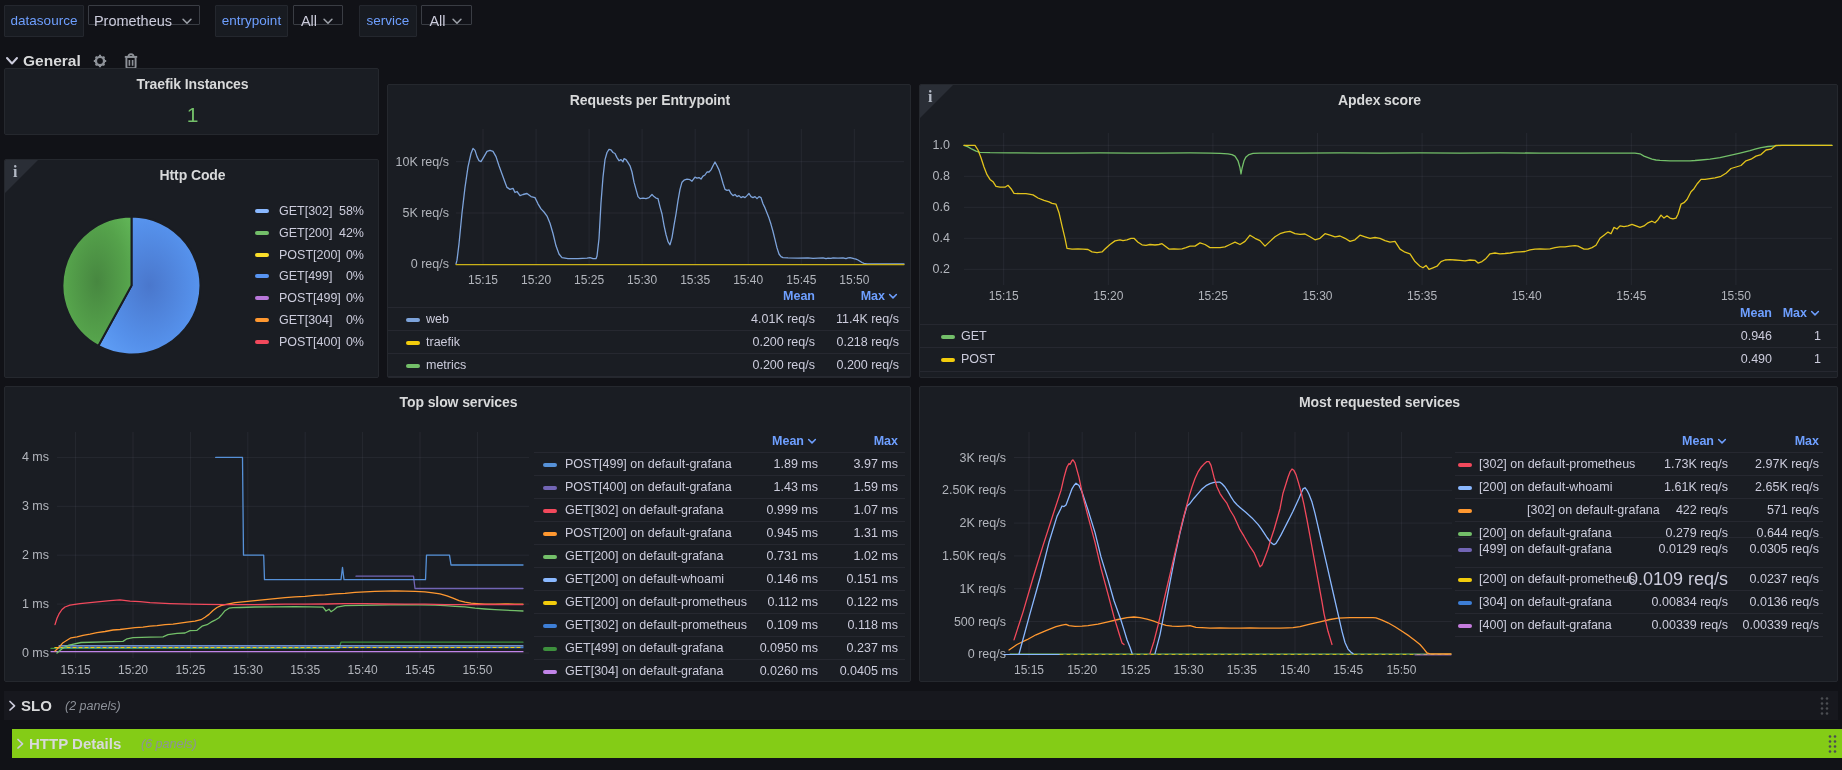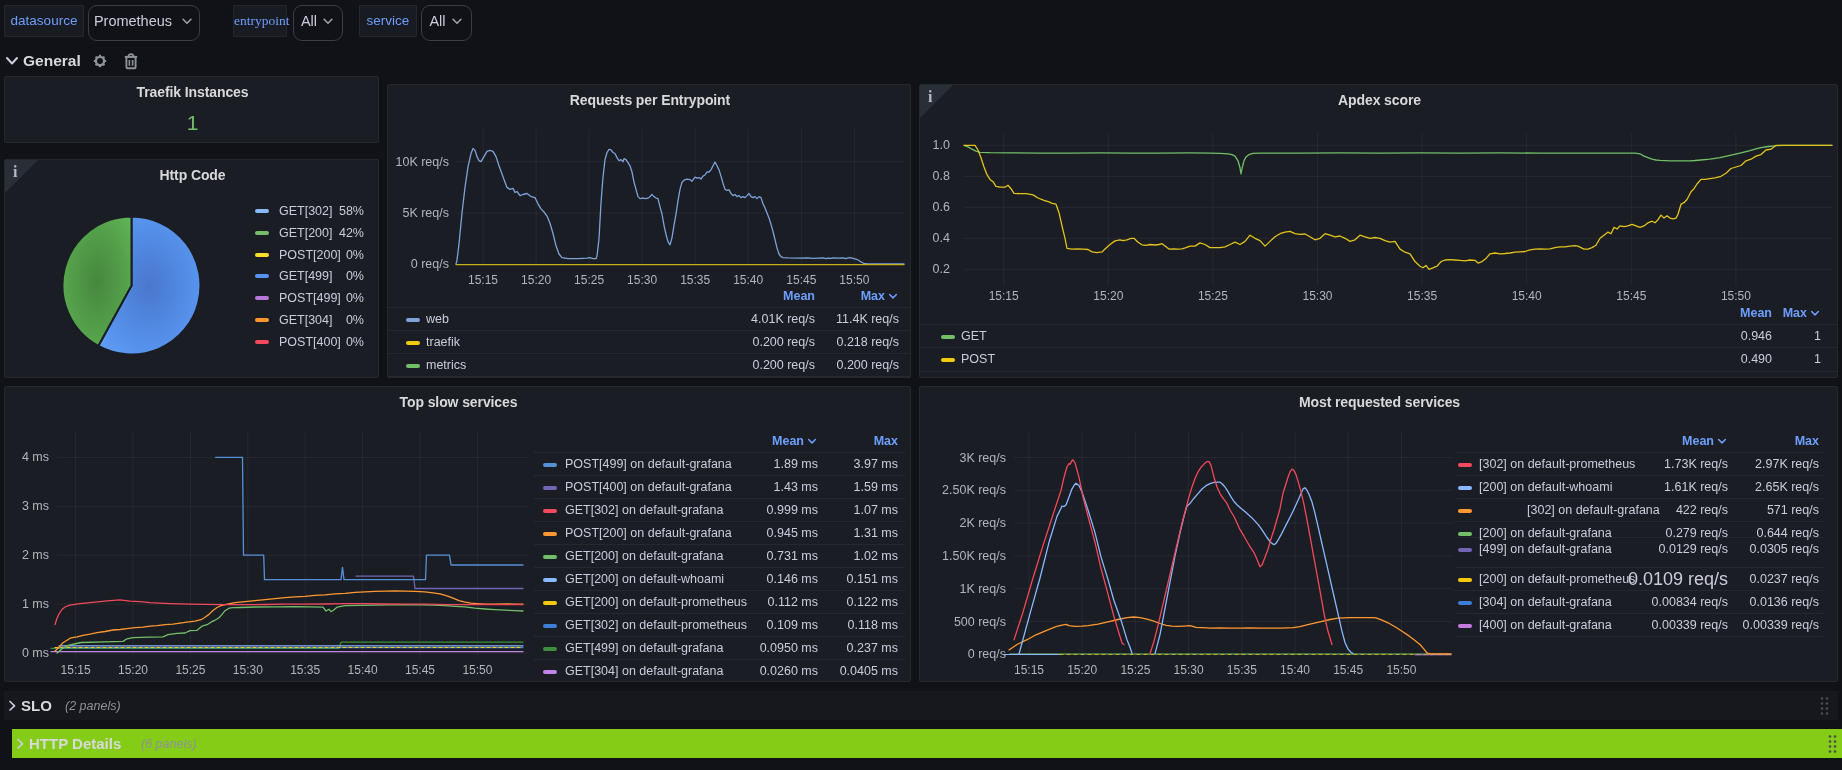--- a/index.html
+++ b/index.html
@@ -1,27 +1,27 @@
 <!DOCTYPE html>
 <html><head><meta charset="utf-8">
 <style>
 * { margin:0; padding:0; box-sizing:border-box; }
 html,body { width:1842px; height:770px; background:#111217; font-family:"Liberation Sans", sans-serif; overflow:hidden; }
 .panel { position:absolute; background:#1a1d23; border:1px solid #25282e; border-radius:2px; overflow:hidden; }
 .ptitle { position:absolute; text-align:center; font-size:14px; font-weight:600; color:#d8d9da; line-height:20px; letter-spacing:-0.1px; white-space:nowrap; }
 .vlabel { position:absolute; top:5px; height:32px; line-height:30px; background:#181b21; border:1px solid #24272e; border-radius:1px; color:#6e9fff; font-size:13.5px; font-weight:500; text-align:center; }
-.vval { position:absolute; top:5px; height:36px; line-height:30px; background:#111218; border:1px solid #3a3d44; border-radius:9px; color:#ccccdc; font-size:14.5px; text-align:center; }
+.vval { position:absolute; top:5px; height:20px; line-height:30px; background:#111218; border:1px solid #3a3d44; border-radius:1px; color:#ccccdc; font-size:14.5px; text-align:center; }
 svg.chart { position:absolute; left:0; top:0; } svg { font-family:"Liberation Sans", sans-serif; }
 </style></head>
 <body>
 <div class="vlabel" style="left:4px;width:80px;">datasource</div>
 <div class="vval" style="left:88px;width:112px;">Prometheus&nbsp; <svg width="14" height="14" viewBox="0 0 16 16" style="position:relative;vertical-align:-2px;left:0;top:0">
       <path d="M3.5 6 L8 10.5 L12.5 6" fill="none" stroke="#9da1a9" stroke-width="1.8" stroke-linecap="round" stroke-linejoin="round"></path>
     </svg></div>
-<div class="vlabel" style="left:233px;width:54px;font-family:Liberation Serif, serif;">entrypoint</div>
+<div class="vlabel" style="left:215px;width:73px;">entrypoint</div>
 <div class="vval" style="left:293px;width:50px;">All <svg width="14" height="14" viewBox="0 0 16 16" style="position:relative;vertical-align:-2px;left:0;top:0">
       <path d="M3.5 6 L8 10.5 L12.5 6" fill="none" stroke="#9da1a9" stroke-width="1.8" stroke-linecap="round" stroke-linejoin="round"></path>
     </svg></div>
 <div class="vlabel" style="left:359px;width:58px;">service</div>
 <div class="vval" style="left:421px;width:51px;">All <svg width="14" height="14" viewBox="0 0 16 16" style="position:relative;vertical-align:-2px;left:0;top:0">
       <path d="M3.5 6 L8 10.5 L12.5 6" fill="none" stroke="#9da1a9" stroke-width="1.8" stroke-linecap="round" stroke-linejoin="round"></path>
     </svg></div>
 <div style="position:absolute;left:0;top:48px;height:26px;"><svg width="160" height="26">
       <path d="M7 10 L12 15.5 L17 10" fill="none" stroke="#ccccdc" stroke-width="2" stroke-linecap="round" stroke-linejoin="round"></path>
       <text x="23" y="18" font-size="15.5" font-weight="bold" fill="#d8d9da">General</text>
@@ -29,21 +29,21 @@
         <circle r="4.1" stroke-width="2.4"></circle>
         <path d="M0.00 -4.00 L0.00 -6.20 M2.83 -2.83 L4.38 -4.38 M4.00 -0.00 L6.20 -0.00 M2.83 2.83 L4.38 4.38 M0.00 4.00 L0.00 6.20 M-2.83 2.83 L-4.38 4.38 M-4.00 0.00 L-6.20 0.00 M-2.83 -2.83 L-4.38 -4.38" stroke-width="2.1"></path>
       </g>
       <g transform="translate(131,13.5)" stroke="#8d9198" fill="none">
         <path d="M-2.6 -4.8 A 2.6 2.6 0 0 1 2.6 -4.8" stroke-width="1.8"></path>
         <path d="M-6.2 -4.6 L6.2 -4.6" stroke-width="1.9"></path>
         <rect x="-4.6" y="-4.6" width="9.2" height="11.4" rx="1.6" stroke-width="1.9"></rect>
         <path d="M-1.6 -1.4 L-1.6 4.3 M1.6 -1.4 L1.6 4.3" stroke-width="1.6"></path>
       </g>
     </svg></div>
-<div class="panel" style="left:4px;top:76px;width:375px;height:67px;">
+<div class="panel" style="left:4px;top:68px;width:375px;height:67px;">
     <div class="ptitle" style="top:5px;width:375px;">Traefik Instances</div>
     <div style="position:absolute;top:34px;width:375px;text-align:center;font-size:21px;font-weight:500;color:#73bf69;">1</div>
   </div>
 <div class="panel" style="left:4px;top:159px;width:375px;height:219px;">
     <svg style="position:absolute;left:0;top:0" width="33" height="33">
       <path d="M0 0 L33 0 L0 33 Z" fill="#2a2e36"></path>
       <text x="8" y="17" font-family="Liberation Serif" font-weight="bold" font-size="16" fill="#b4bac6">i</text>
     </svg>
     <div class="ptitle" style="top:5px;width:375px;">Http Code</div>
     <svg class="chart" width="375" height="219">

